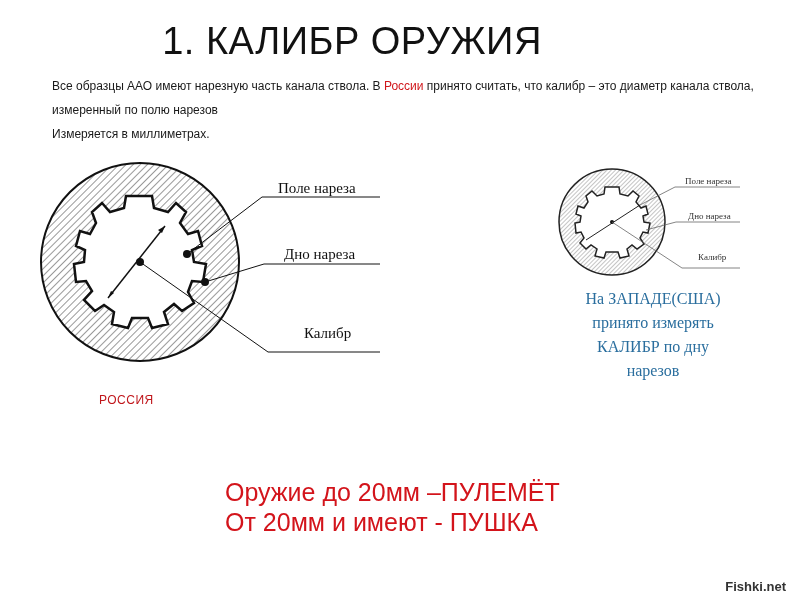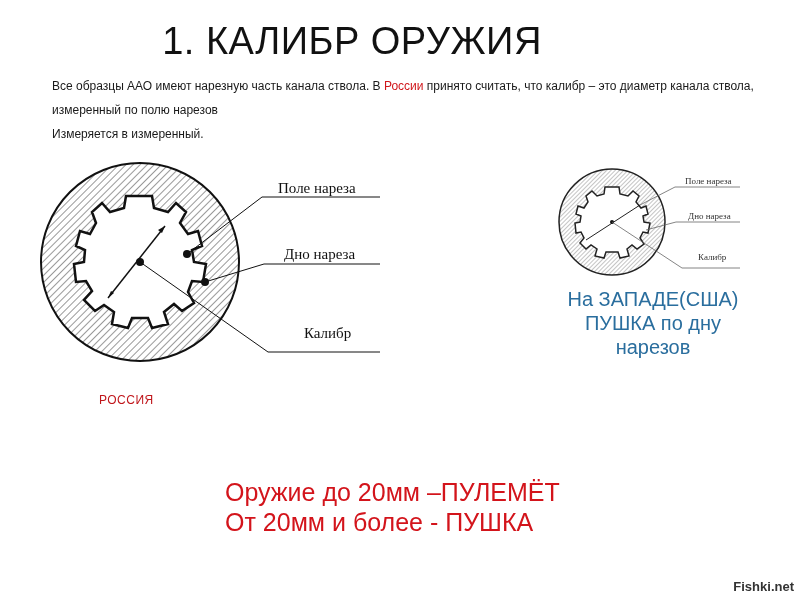--- a/index.html
+++ b/index.html
@@ -3,32 +3,32 @@
 <meta charset="utf-8">
 <style>
   html, body { margin:0; padding:0; background:#ffffff; }
   body { width:800px; height:598px; position:relative; overflow:hidden; font-family:"Liberation Sans", sans-serif; color:#111; }
   .title { position:absolute; left:0; width:704px; top:20px; text-align:center; font-size:38px; letter-spacing:0.5px; font-family:"Liberation Sans", sans-serif; }
   .intro { position:absolute; left:52px; top:74px; width:720px; font-size:12px; line-height:24px; color:#1a1a1a; }
   .red { color:#d0161b; }
   .diagram { position:absolute; left:0; top:0; }
   .svg-label { font-family:"Liberation Serif", serif; }
   .russia { position:absolute; left:99px; top:393px; font-size:12px; color:#c0161b; letter-spacing:0.5px; }
-  .west { position:absolute; left:553px; top:287px; width:200px; text-align:center; font-size:20px; line-height:24px; color:#2a6e9e; }
+  .west { position:absolute; left:553px; top:287px; width:200px; text-align:center; font-size:16px; line-height:24px; color:#2a6e9e;font-family:Liberation Serif, serif; }
   .bottom { position:absolute; left:225px; top:477px; font-size:25px; line-height:30px; color:#d3141b; }
-  .watermark { position:absolute; right:6px; bottom:4px; font-size:13px; color:#333; font-weight:bold; text-shadow:0 0 2px #fff; }
+  .watermark { position:absolute; right:14px; bottom:4px; font-size:13px; color:#333; font-weight:bold; text-shadow:0 0 2px #fff; }
 </style>
 </head>
 <body>
 
 <div class="title">1. КАЛИБР ОРУЖИЯ</div>
 
 <div class="intro">
   <span>Все образцы ААО имеют нарезную часть канала ствола. В </span><span class="red">России</span><span> принято считать, что калибр – это диаметр канала ствола, измеренный по полю нарезов</span><br>
-  <span>Измеряется в измеренный.</span>
+  <span>Измеряется в миллиметрах.</span>
 </div>
 
 <svg class="diagram" width="800" height="598">
   <defs>
     <pattern id="hatch" patternUnits="userSpaceOnUse" width="5" height="5" patternTransform="rotate(45)">
       <line x1="0" y1="0" x2="0" y2="5" stroke="#333" stroke-width="1"></line>
     </pattern>
     <pattern id="hatch2" patternUnits="userSpaceOnUse" width="3" height="3" patternTransform="rotate(45)">
       <line x1="0" y1="0" x2="0" y2="3" stroke="#555" stroke-width="0.7"></line>
     </pattern>
@@ -63,22 +63,23 @@
     <text class="svg-label" x="685" y="184" font-size="9" fill="#333">Поле нареза</text>
     <text class="svg-label" x="688" y="219" font-size="9" fill="#333">Дно нареза</text>
     <text class="svg-label" x="698" y="260" font-size="9" fill="#333">Калибр</text>
   </g>
 </svg>
 
 <div class="russia">РОССИЯ</div>
 
 <div class="west">
   <div>На ЗАПАДЕ(США)</div>
-  <div>ПУШКА по дну</div>
+  <div>принято измерять</div>
+  <div>КАЛИБР по дну</div>
   <div>нарезов</div>
 </div>
 
 <div class="bottom">
   <div>Оружие до 20мм –ПУЛЕМЁТ</div>
-  <div>От 20мм и более - ПУШКА</div>
+  <div>От 20мм и имеют - ПУШКА</div>
 </div>
 
 <div class="watermark">Fishki.net</div>
 
 </body></html>

